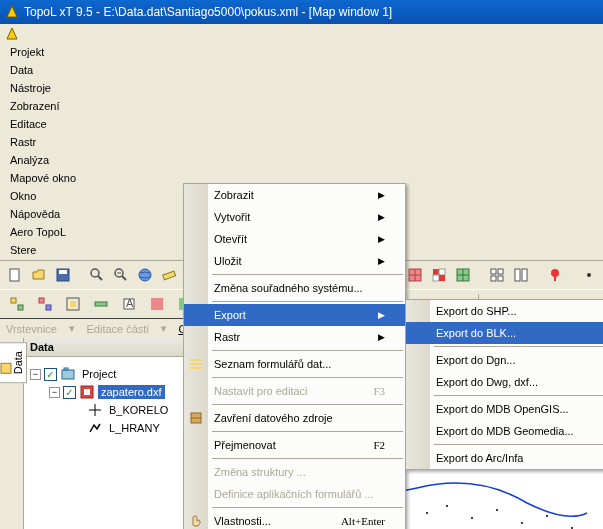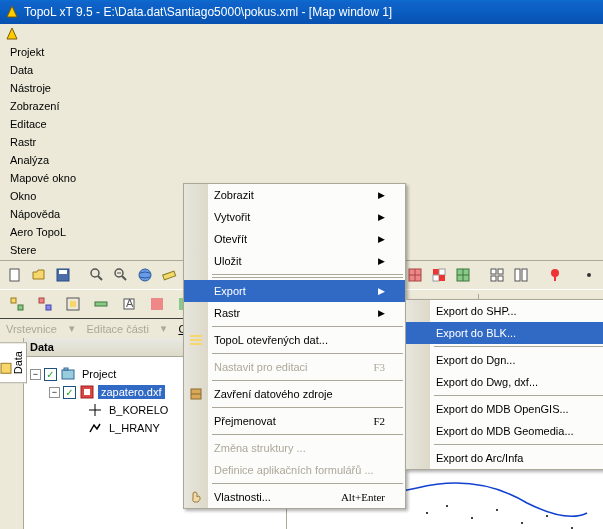--- a/index.html
+++ b/index.html
@@ -535,39 +535,42 @@
     </div>
   <div class="menu-item">
       <span>Otevřít</span>
       <span class="menu-arrow">▶</span>
     </div>
   <div class="menu-item">
       <span>Uložit</span>
       <span class="menu-arrow">▶</span>
     </div>
   <div class="menu-sep"></div>
+  <div class="menu-item">
+      <span>Změna souřadného systému...</span>
+    </div>
   <div class="menu-sep"></div>
   <div class="menu-item highlight">
       <span>Export</span>
       <span class="menu-arrow">▶</span>
     </div>
   <div class="menu-item">
       <span>Rastr</span>
       <span class="menu-arrow">▶</span>
     </div>
   <div class="menu-sep"></div>
   <div class="menu-item">
     <span class="menu-icon">
         <svg width="14" height="14">
           <rect x="1" y="2" width="12" height="2" fill="#f7d66b"></rect>
           <rect x="1" y="6" width="12" height="2" fill="#f7d66b"></rect>
           <rect x="1" y="10" width="12" height="2" fill="#f7d66b"></rect>
         </svg>
       </span>
-    <span>TopoL otevřených dat...</span>
+    <span>Seznam formulářů dat...</span>
   </div>
   <div class="menu-sep"></div>
   <div class="menu-item disabled">
       <span>Nastavit pro editaci</span>
       <span class="menu-shortcut">F3</span>
     </div>
   <div class="menu-sep"></div>
   <div class="menu-item">
     <span class="menu-icon">
         <svg width="14" height="14">

